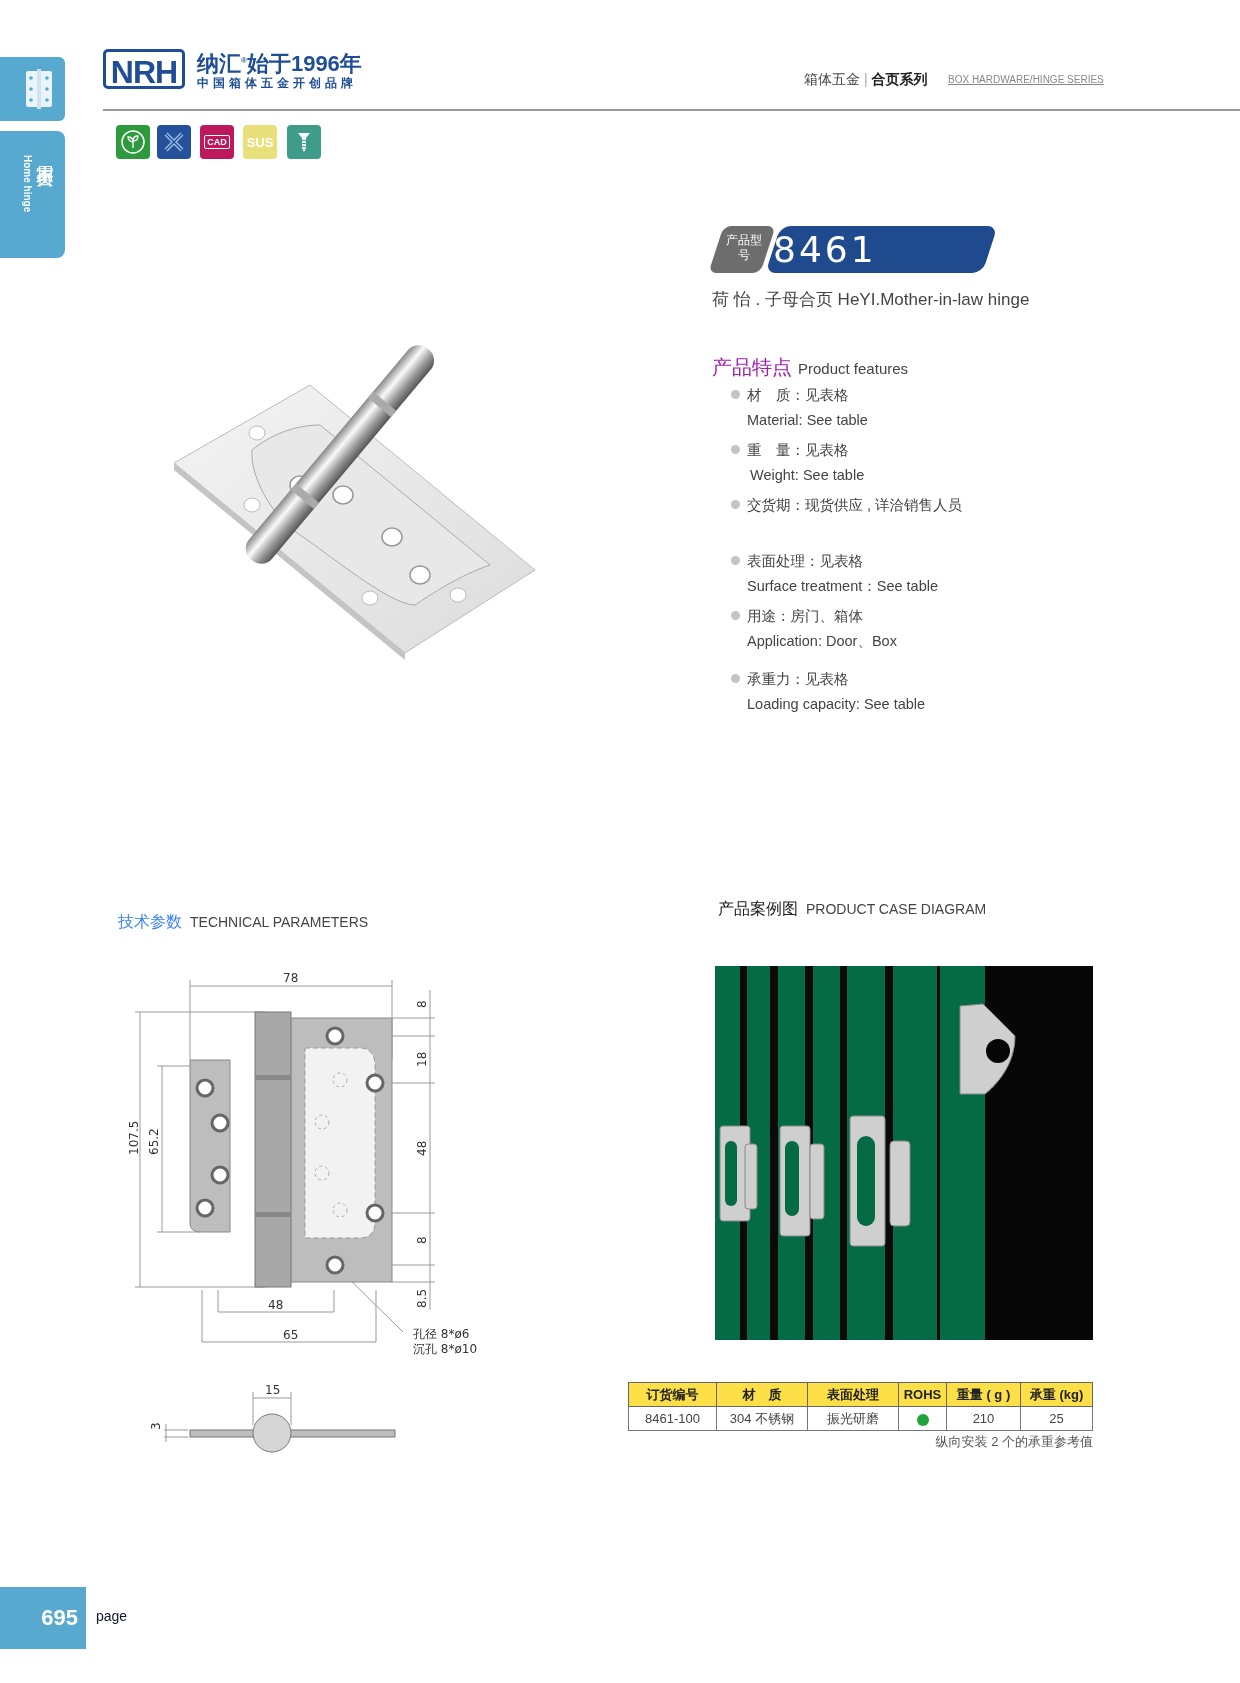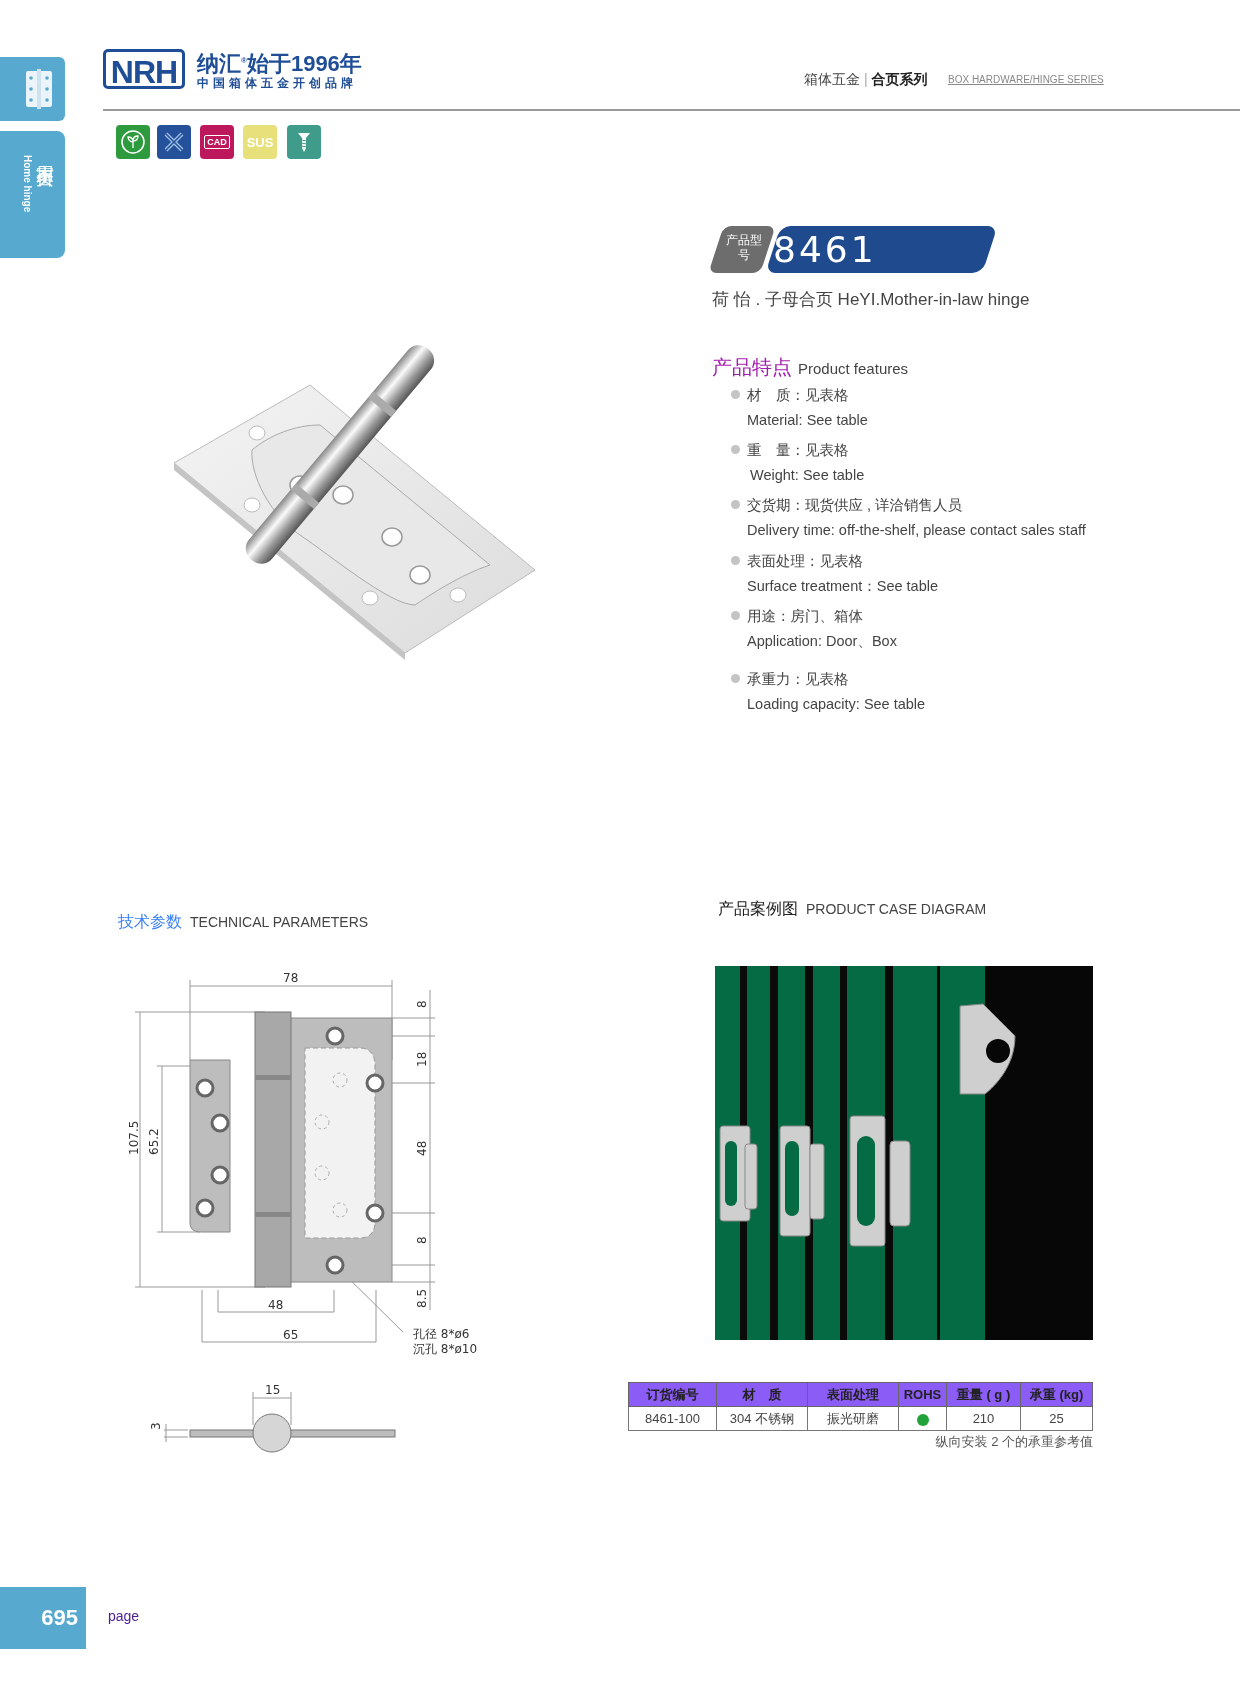--- a/index.html
+++ b/index.html
@@ -31,26 +31,26 @@
   .feat{left:731px;font-size:14.5px;color:#444;line-height:25px;}
   .feat .dot{display:inline-block;width:9px;height:9px;border-radius:50%;background:#c4c4c4;margin-right:7px;vertical-align:1px;}
   .feat .en{padding-left:16px;}
   
   .sec-title{font-size:16px;color:#222;}
   .sec-title span{font-size:14px;color:#444;margin-left:8px;}
   
   .photo{left:715px;top:966px;width:378px;height:374px;overflow:hidden;background:#0a0a0a;}
   
   .spec-table{left:628px;top:1382px;width:465px;border-collapse:collapse;font-size:13px;}
-  .spec-table th{background:#8b5cf6;color:#222;font-weight:bold;height:23px;border:1px solid #666;padding:0;}
+  .spec-table th{background:#fde047;color:#222;font-weight:bold;height:23px;border:1px solid #666;padding:0;}
   .spec-table td{height:23px;text-align:center;color:#444;border:1px solid #777;padding:0;}
   .table-note{left:880px;top:1433px;width:213px;text-align:right;font-size:13px;color:#555;}
   
   .page-box{left:0;top:1587px;width:86px;height:62px;background:#58a9cf;color:#fff;font-size:22px;font-weight:bold;text-align:right;padding-right:8px;box-sizing:border-box;line-height:62px;}
-  .page-label{left:108px;top:1608px;font-size:14px;color:#4c1d95;}
+  .page-label{left:96px;top:1608px;font-size:14px;color:#0f172a;}
   .dim{font-size:12px;fill:#333;font-family:"DejaVu Sans",sans-serif;}
 </style>
 </head>
 <body>
 
 <div class="abs side-tab-top">
   <svg width="65" height="64" viewBox="0 0 65 64">
     <rect x="26" y="14" width="26" height="36" fill="#eaf4fa" rx="2"></rect>
     <rect x="37" y="12" width="4" height="40" fill="#cfe3ee"></rect>
     <circle cx="31" cy="21" r="1.8" fill="#58a9cf"></circle>
@@ -143,21 +143,20 @@
 <div class="abs feat" style="top:383px">
     <div><i class="dot"></i><span>材　质：见表格</span></div>
     <div class="en">Material: See table</div>
   </div>
 <div class="abs feat" style="top:438px">
     <div><i class="dot"></i><span>重　量：见表格</span></div>
     <div class="en" style="padding-left:19px">Weight: See table</div>
   </div>
 <div class="abs feat" style="top:493px">
     <div><i class="dot"></i><span>交货期：现货供应 , 详洽销售人员</span></div>
-    <div class="en">Delivery time: off-the-shelf, please contact sales staff</div>
   </div>
 <div class="abs feat" style="top:549px">
     <div><i class="dot"></i><span>表面处理：见表格</span></div>
     <div class="en">Surface treatment：See table</div>
   </div>
 <div class="abs feat" style="top:604px">
     <div><i class="dot"></i><span>用途：房门、箱体</span></div>
     <div class="en">Application: Door、Box</div>
   </div>
 <div class="abs feat" style="top:667px">

